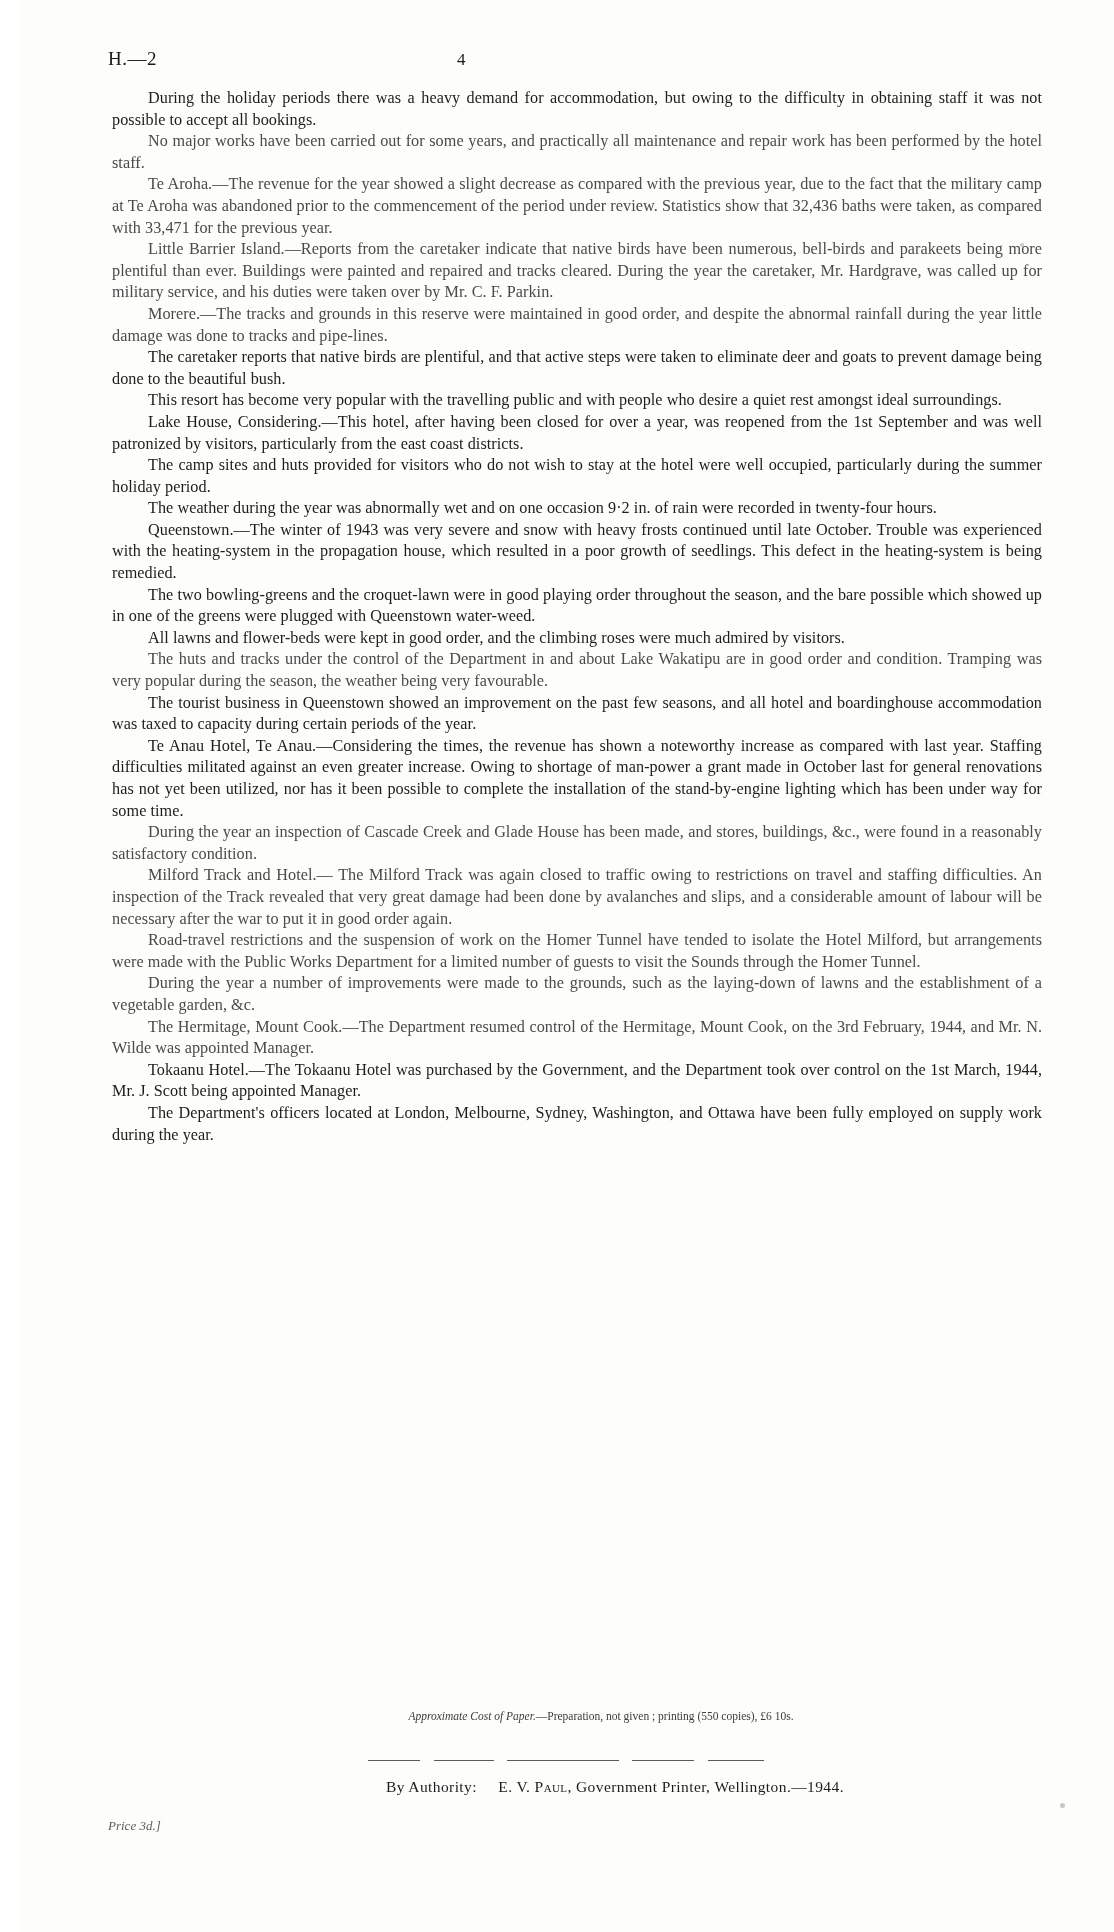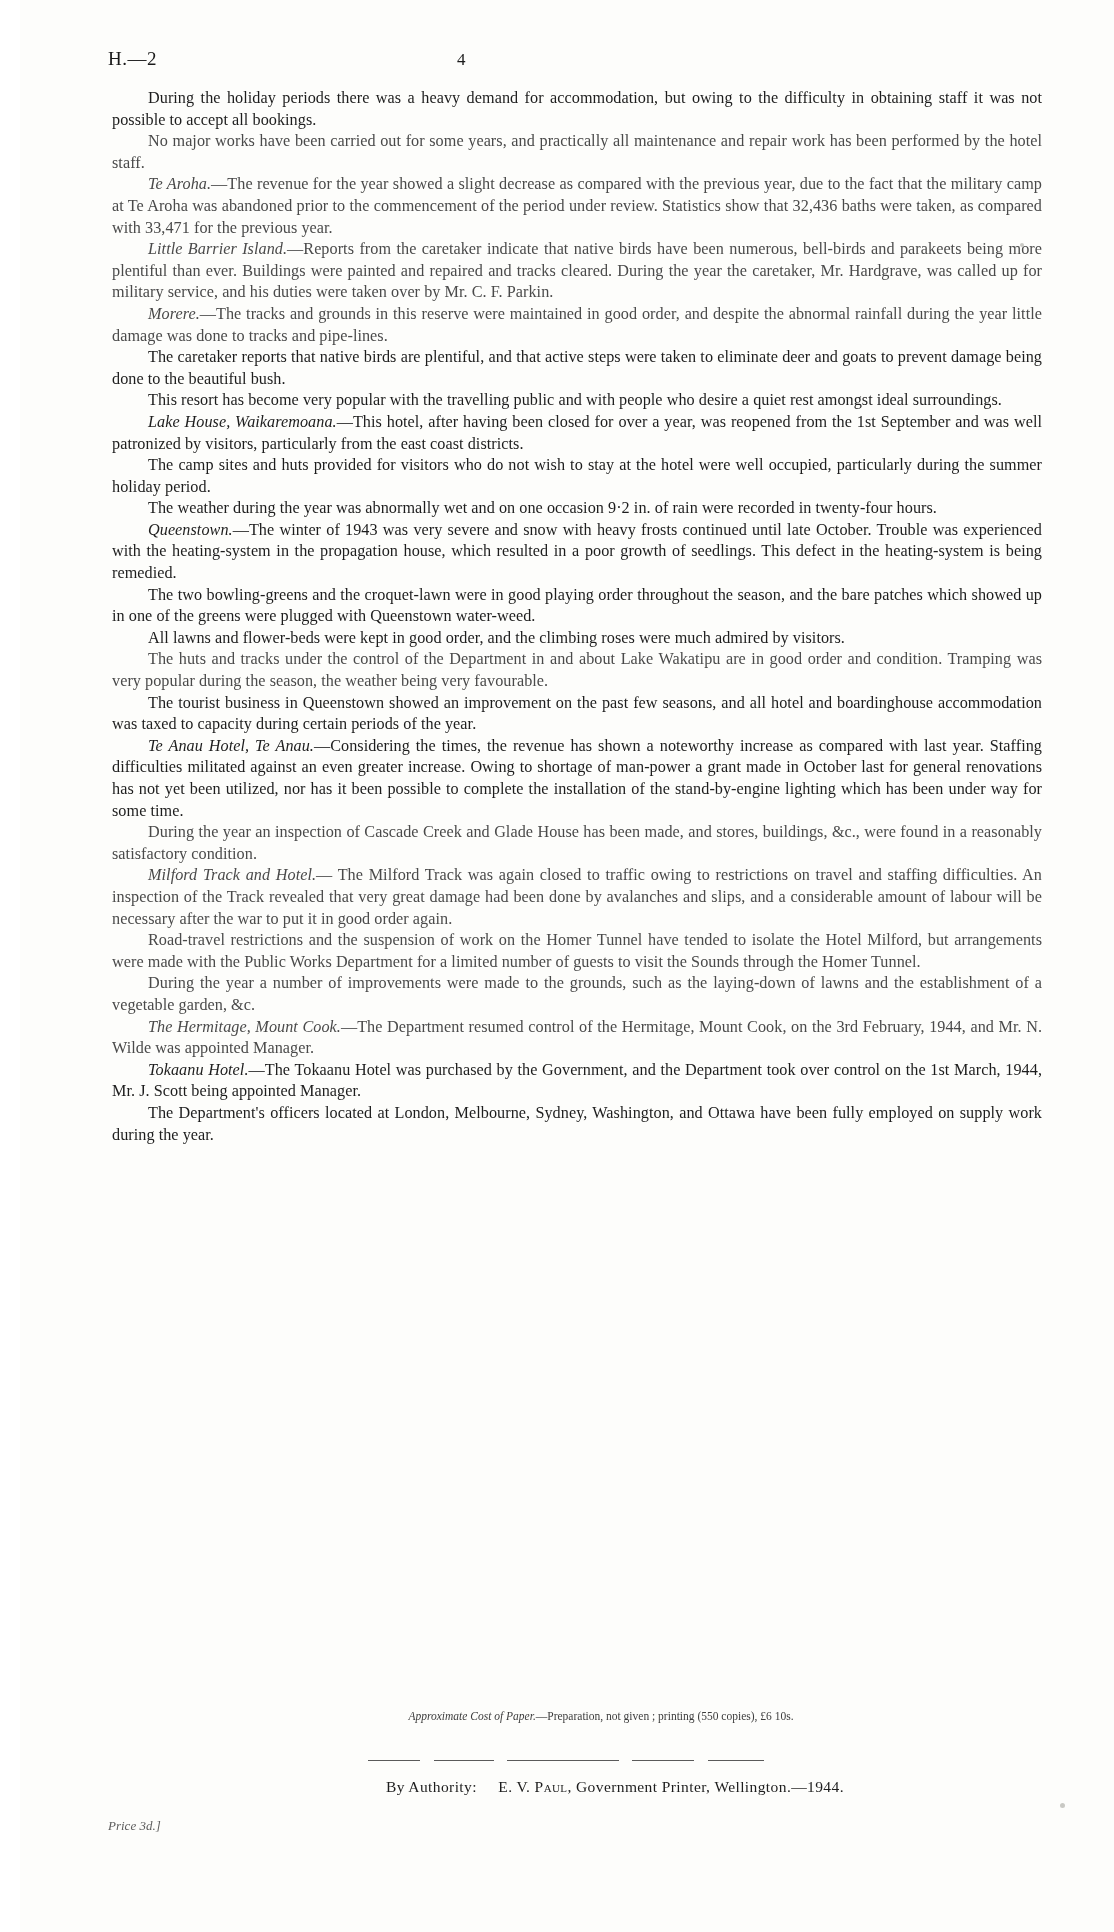--- a/index.html
+++ b/index.html
@@ -57,21 +57,20 @@
     line-height: 21.6px;
     text-align: justify;
     text-indent: 36px;
     color: #1d1d1d;
     letter-spacing: 0.05px;
   }
   p.para.faded {
     color: #4a4a4a;
   }
   .it {
-    font-style: italic;
   }
   .footnote {
     position: absolute;
     left: 0;
     top: 1710px;
     width: 1114px;
     text-align: center;
     font-size: 11.5px;
     color: #3c3c3c;
     font-style: italic;
@@ -146,30 +145,30 @@
     <p class="para faded"><span class="it">Te Aroha.</span><span>—The revenue for the year showed a slight decrease as compared with the previous year, due to the fact that the military camp at Te Aroha was abandoned prior to the commencement of the period under review. Statistics show that 32,436 baths were taken, as compared with 33,471 for the previous year.</span></p>
 
     <p class="para faded"><span class="it">Little Barrier Island.</span><span>—Reports from the caretaker indicate that native birds have been numerous, bell-birds and parakeets being more plentiful than ever. Buildings were painted and repaired and tracks cleared. During the year the caretaker, Mr. Hardgrave, was called up for military service, and his duties were taken over by Mr. C. F. Parkin.</span></p>
 
     <p class="para faded"><span class="it">Morere.</span><span>—The tracks and grounds in this reserve were maintained in good order, and despite the abnormal rainfall during the year little damage was done to tracks and pipe-lines.</span></p>
 
     <p class="para"><span>The caretaker reports that native birds are plentiful, and that active steps were taken to eliminate deer and goats to prevent damage being done to the beautiful bush.</span></p>
 
     <p class="para"><span>This resort has become very popular with the travelling public and with people who desire a quiet rest amongst ideal surroundings.</span></p>
 
-    <p class="para"><span class="it">Lake House, Waikaremoana.</span><span>—This hotel, after having been closed for over a year, was reopened from the 1st September and was well patronized by visitors, particularly from the east coast districts.</span></p>
+    <p class="para"><span class="it">Lake House, Considering.</span><span>—This hotel, after having been closed for over a year, was reopened from the 1st September and was well patronized by visitors, particularly from the east coast districts.</span></p>
 
 
     <p class="para"><span>The camp sites and huts provided for visitors who do not wish to stay at the hotel were well occupied, particularly during the summer holiday period.</span></p>
 
     <p class="para"><span>The weather during the year was abnormally wet and on one occasion 9·2 in. of rain were recorded in twenty-four hours.</span></p>
 
     <p class="para"><span class="it">Queenstown.</span><span>—The winter of 1943 was very severe and snow with heavy frosts continued until late October. Trouble was experienced with the heating-system in the propagation house, which resulted in a poor growth of seedlings. This defect in the heating-system is being remedied.</span></p>
 
-    <p class="para"><span>The two bowling-greens and the croquet-lawn were in good playing order throughout the season, and the bare patches which showed up in one of the greens were plugged with Queenstown water-weed.</span></p>
+    <p class="para"><span>The two bowling-greens and the croquet-lawn were in good playing order throughout the season, and the bare possible which showed up in one of the greens were plugged with Queenstown water-weed.</span></p>
 
     <p class="para"><span>All lawns and flower-beds were kept in good order, and the climbing roses were much admired by visitors.</span></p>
 
     <p class="para faded"><span>The huts and tracks under the control of the Department in and about Lake Wakatipu are in good order and condition. Tramping was very popular during the season, the weather being very favourable.</span></p>
 
     <p class="para"><span>The tourist business in Queenstown showed an improvement on the past few seasons, and all hotel and boardinghouse accommodation was taxed to capacity during certain periods of the year.</span></p>
 
     <p class="para"><span class="it">Te Anau Hotel, Te Anau.</span><span>—Considering the times, the revenue has shown a noteworthy increase as compared with last year. Staffing difficulties militated against an even greater increase. Owing to shortage of man-power a grant made in October last for general renovations has not yet been utilized, nor has it been possible to complete the installation of the stand-by-engine lighting which has been under way for some time.</span></p>
 
     <p class="para faded"><span>During the year an inspection of Cascade Creek and Glade House has been made, and stores, buildings, &amp;c., were found in a reasonably satisfactory condition.</span></p>

